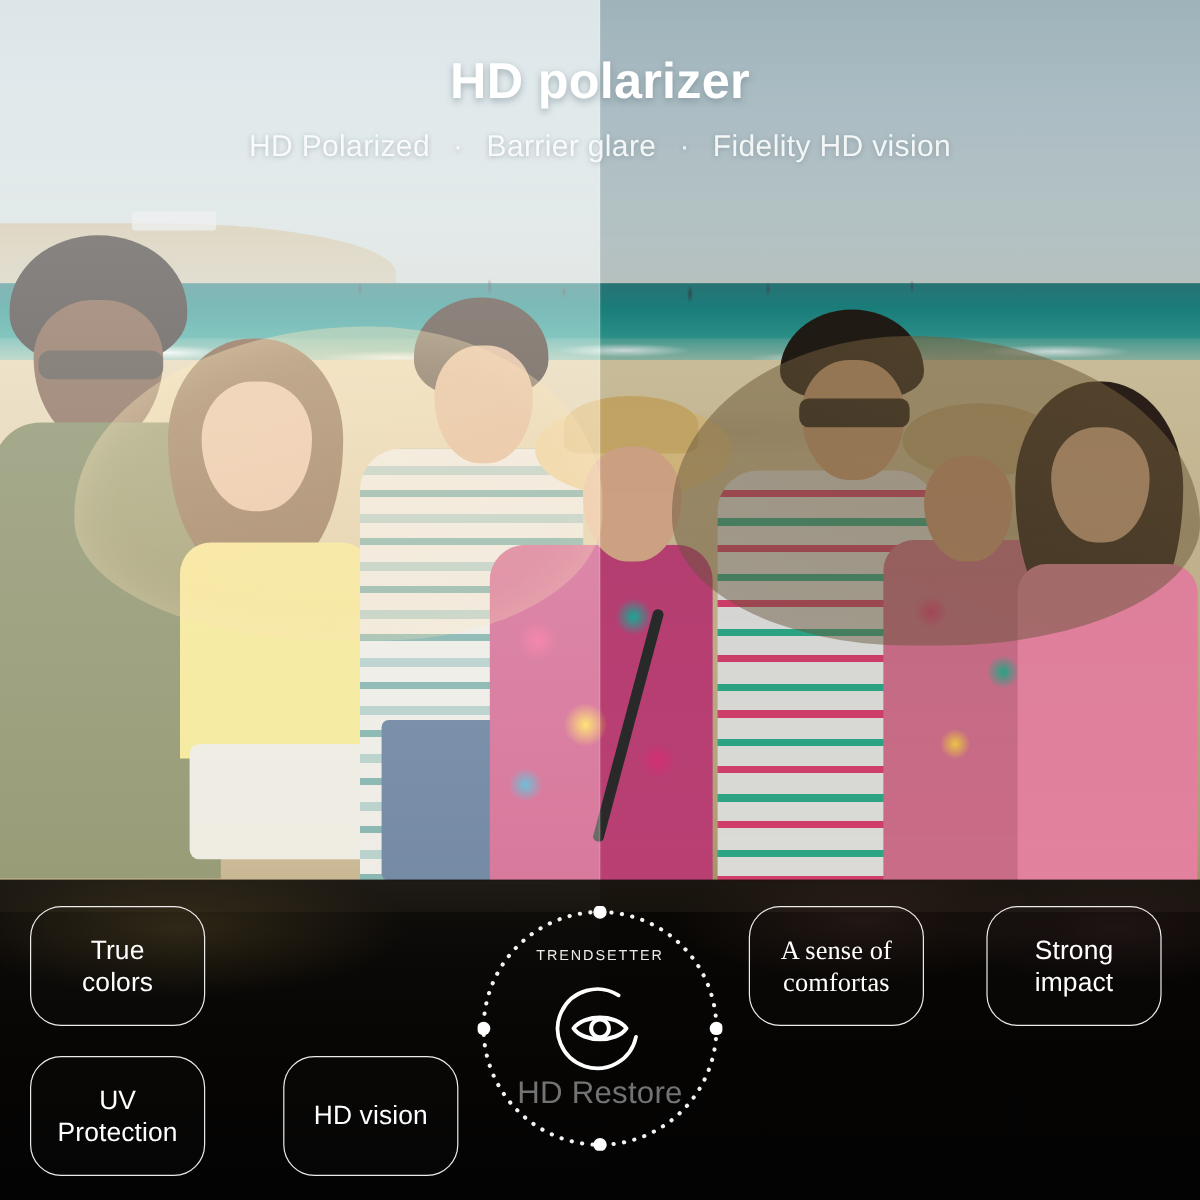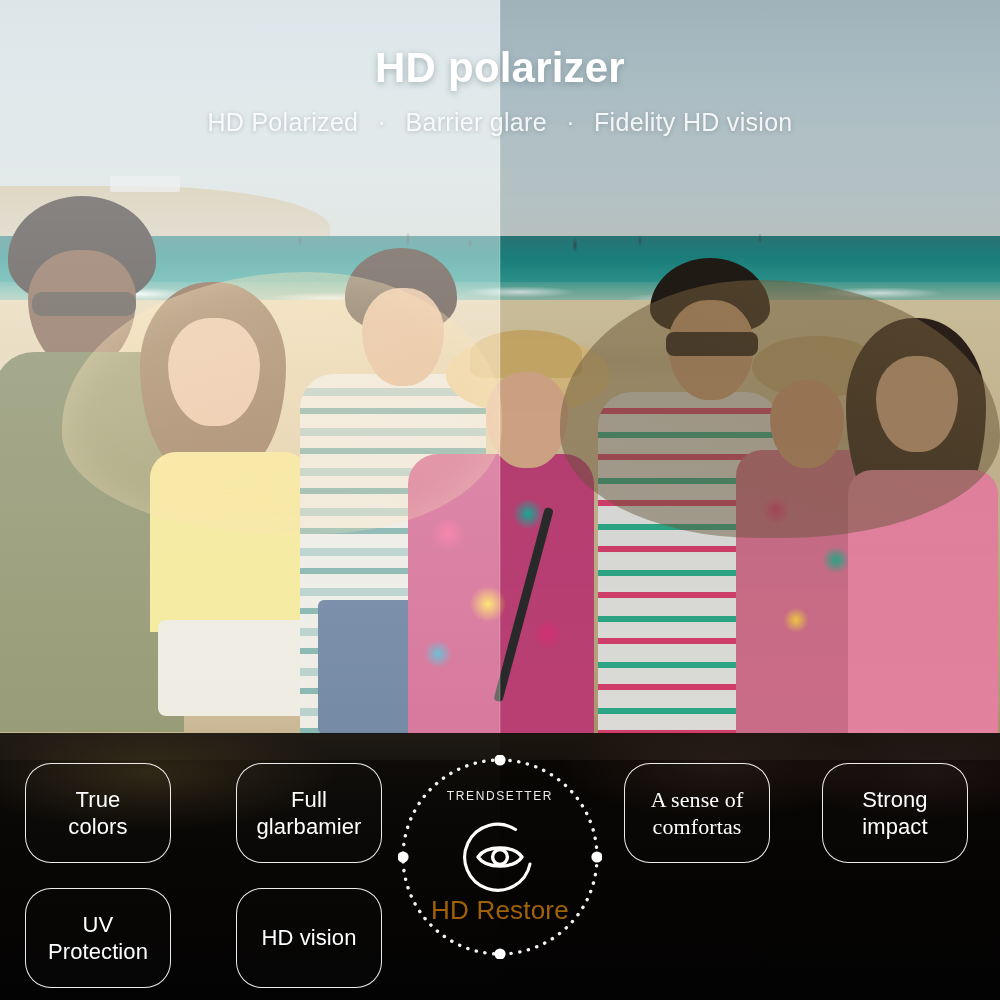--- a/index.html
+++ b/index.html
@@ -178,21 +178,20 @@
 
   .cards{position:absolute;left:0;top:733px;width:1000px;height:267px;}
   .card{
     position:absolute;box-sizing:border-box;
     border:1.6px solid rgba(255,255,255,.92);
     border-radius:26px;
     display:flex;align-items:center;justify-content:center;
     color:#fff;font-size:22px;line-height:1.24;text-align:center;
     letter-spacing:.1px;
     background:rgba(255,255,255,.012);
-    margin-top:8px;
   }
   .card span{display:block;padding:0 6px;white-space:pre-line;}
   .card.small{font-size:20px;}
 
   
   .c1{left:25px;width:146px;}
   .c2{left:236px;width:146px;}
   .c3{left:624px;width:146px;font-family:Liberation Serif, serif;}
   .c4{left:822px;width:146px;}
   
@@ -201,21 +200,21 @@
 
   
   .badge{position:absolute;left:398px;top:755px;width:204px;height:204px;}
   .badge svg{position:absolute;left:0;top:0;}
   .badge .trend{
     position:absolute;left:0;top:34px;width:204px;text-align:center;
     font-size:12px;letter-spacing:1.6px;color:rgba(255,255,255,.92);
   }
   .badge .restore{
     position:absolute;left:0;top:140px;width:204px;text-align:center;
-    font-size:26px;color:#a16207;letter-spacing:.2px;
+    font-size:26px;color:#737373;letter-spacing:.2px;
   }
   .badge .eyewrap{position:absolute;left:62px;top:62px;width:80px;height:80px;}
 </style>
 </head>
 <body>
 
 <div id="stage">
 
   <div class="photo">
     <div class="sky"></div>
@@ -282,24 +281,20 @@
   </div>
 
   <div class="band"></div>
   <div class="band-tint"></div>
 
   <div class="cards">
     <div class="card c1 r1">
       <span>True
 colors</span>
     </div>
-    <div class="card c2 r1">
-      <span>Full
-glarbamier</span>
-    </div>
     <div class="card c3 r1">
       <span>A sense of
 comfortas</span>
     </div>
     <div class="card c4 r1">
       <span>Strong
 impact</span>
     </div>
 
     <div class="card c1 r2">

